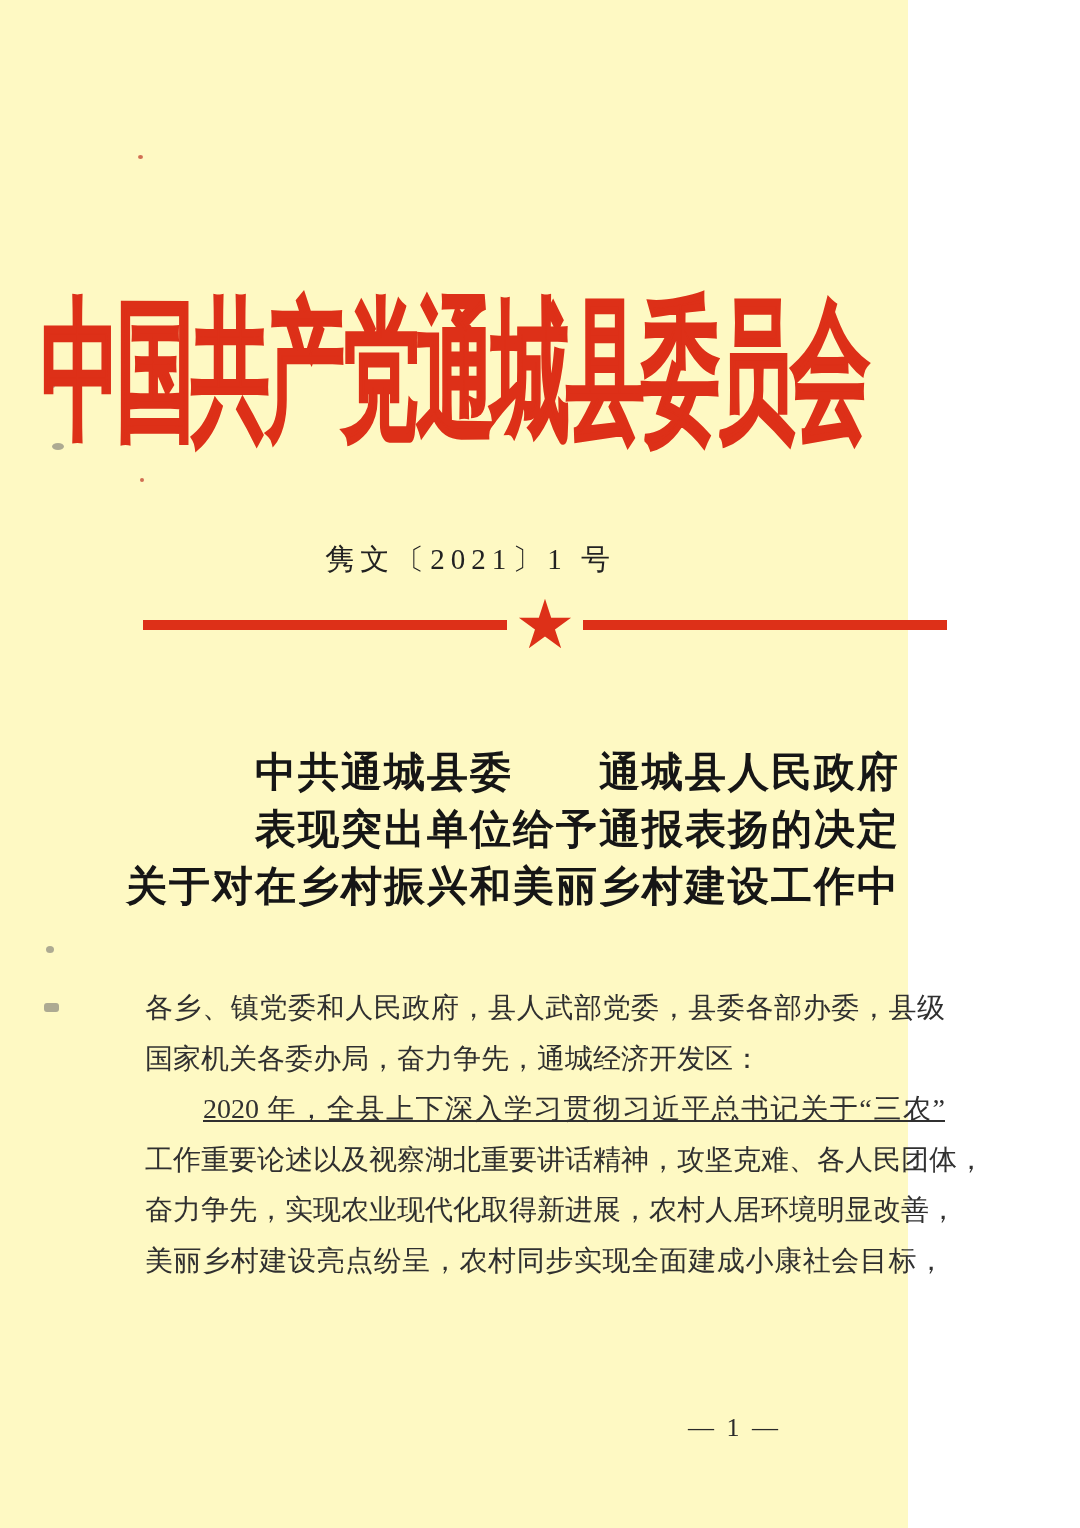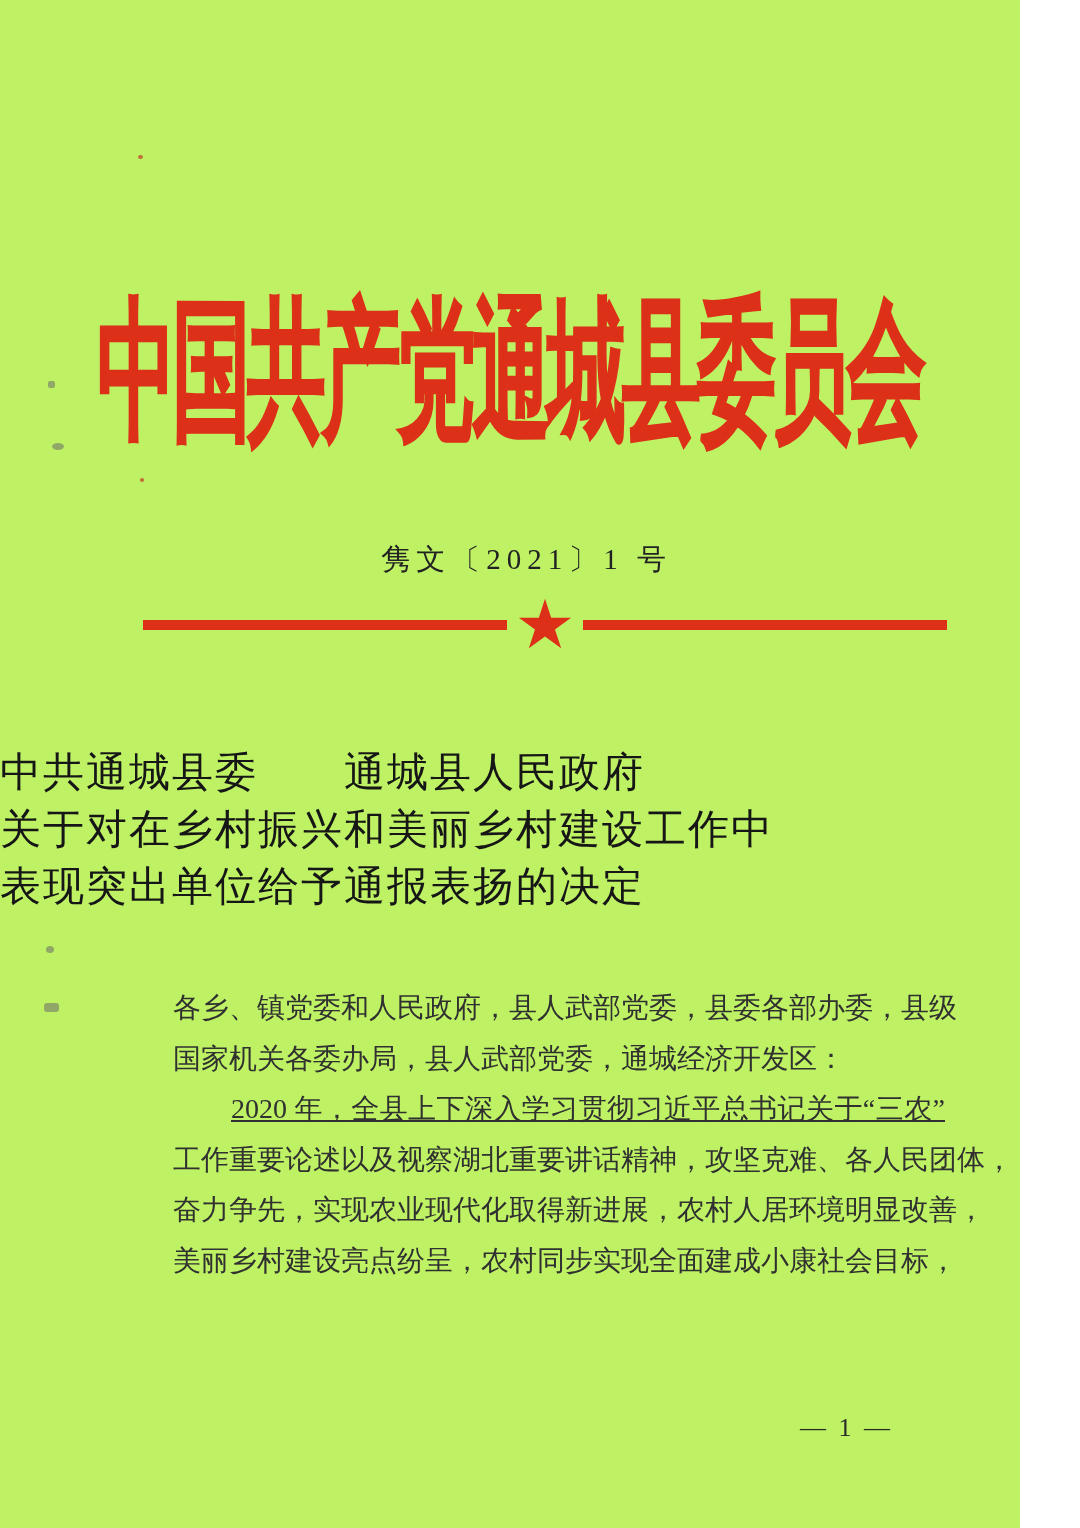--- a/index.html
+++ b/index.html
@@ -9,22 +9,22 @@
   }
   * { margin: 0; padding: 0; box-sizing: border-box; }
   html, body {
     width: 1080px; height: 1528px;
     background: #ffffff;
     font-family: "Liberation Serif", "DejaVu Serif", serif;
     overflow: hidden;
   }
   .page {
     position: relative;
-    width: 1020px; height: 1528px;
-    background: #bef264;
+    width: 908px; height: 1528px;
+    background: #fef9c3;
   }
 
   
   .masthead {
     position: absolute;
     top: 296px; left: 0; right: 0;
     text-align: center;
     white-space: nowrap;
   }
   .masthead .org {
@@ -66,45 +66,44 @@
     color: var(--accent-red);
     font-size: 68px;
     line-height: 64px;
     margin: 0 8px;
     font-family: "DejaVu Sans", sans-serif;
   }
 
   
   .doc-title {
     position: absolute;
-    top: 744px; left: 0; right: 0;
-    text-align: left;
+    top: 744px; left: 0; right: 8px;
+    text-align: right;
     color: var(--ink);
-    font-weight: normal;
+    font-weight: bold;
   }
   .doc-title .title-line {
     font-size: 41px;
     line-height: 57px;
     letter-spacing: 2px;
   }
 
   
   .body-text {
     position: absolute;
     top: 983px; left: 145px; width: 800px;
     color: var(--body-ink);
     font-size: 28px;
   }
   .body-line {
     line-height: 50.5px;
     text-align: justify;
     text-align-last: justify;
     text-justify: inter-character;
     white-space: nowrap;
-    margin-left: 28px;
   }
   .body-line.no-justify {
     text-align: left;
     text-align-last: left;
   }
   .body-line.indent {
     text-indent: 58px;
     text-decoration: underline;
   }
 
@@ -147,27 +146,27 @@
   <div class="doc-number">隽文〔2021〕1 号</div>
 
   <div class="divider">
     <div class="rule"></div>
     <div class="star">★</div>
     <div class="rule"></div>
   </div>
 
   <div class="doc-title">
     <div class="title-line">中共通城县委　　通城县人民政府</div>
+    <div class="title-line">表现突出单位给予通报表扬的决定</div>
     <div class="title-line">关于对在乡村振兴和美丽乡村建设工作中</div>
-    <div class="title-line">表现突出单位给予通报表扬的决定</div>
   </div>
 
   <div class="body-text">
     <div class="body-line">各乡、镇党委和人民政府，县人武部党委，县委各部办委，县级</div>
-    <div class="body-line no-justify">国家机关各委办局，县人武部党委，通城经济开发区：</div>
+    <div class="body-line no-justify">国家机关各委办局，奋力争先，通城经济开发区：</div>
     <div class="body-line indent">2020 年，全县上下深入学习贯彻习近平总书记关于“三农”</div>
     <div class="body-line">工作重要论述以及视察湖北重要讲话精神，攻坚克难、各人民团体，</div>
     <div class="body-line">奋力争先，实现农业现代化取得新进展，农村人居环境明显改善，</div>
     <div class="body-line">美丽乡村建设亮点纷呈，农村同步实现全面建成小康社会目标，</div>
   </div>
 
   <div class="page-number">— 1 —</div>
 
 </div>
 

